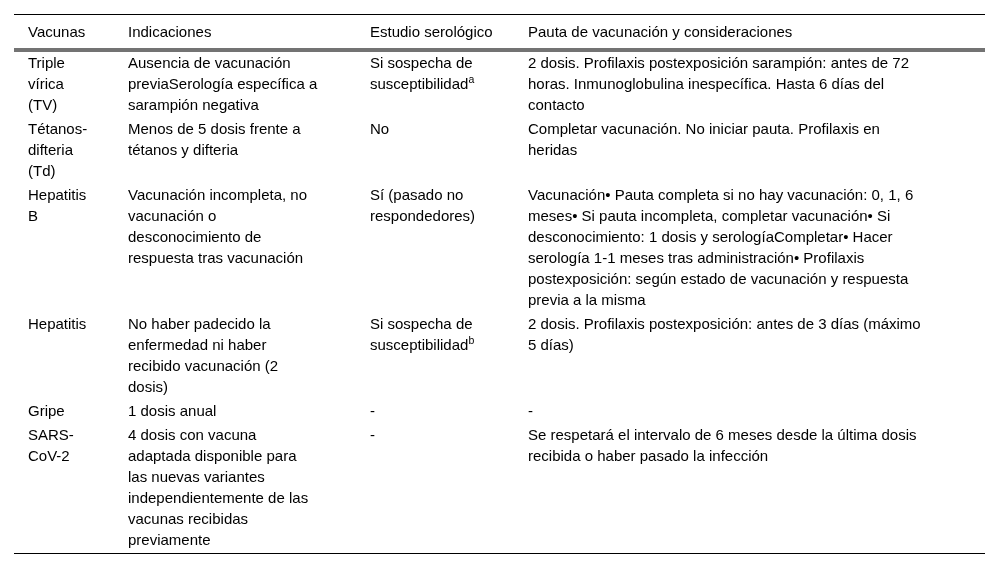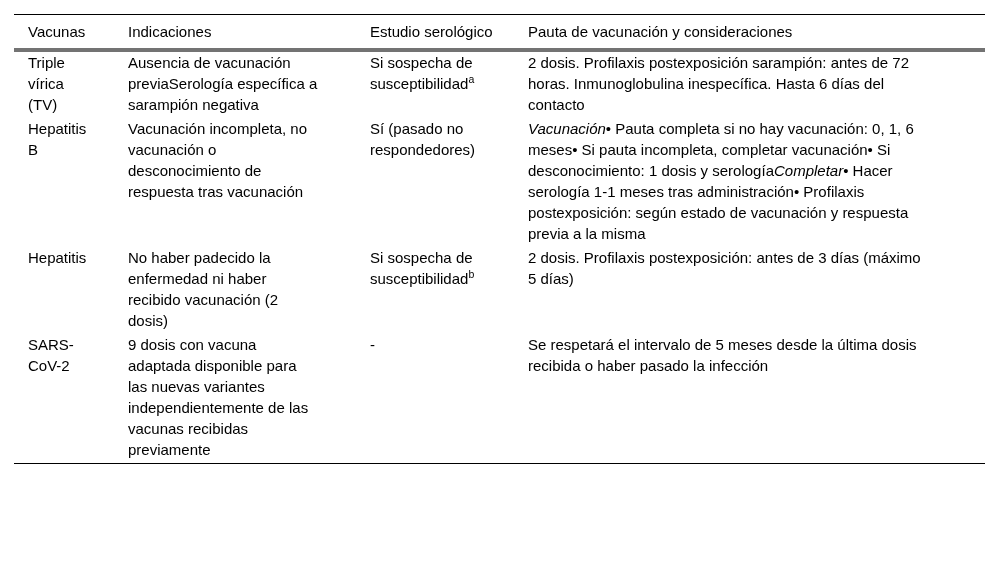--- a/index.html
+++ b/index.html
@@ -40,21 +40,21 @@
   }
   .vac-table td {
     vertical-align: top;
     padding: 0 12px 3px 0;
     white-space: pre-line;
   }
   .vac-table th:first-child,
   .vac-table td:first-child {
     padding-left: 14px;
   }
-  .italic { font-style: italic; }
+  .italic { }
   sup.fn {
     font-size: 10.5px;
     line-height: 0;
     vertical-align: super;
   }
 </style>
 </head>
 <body>
 
 <div class="page">
@@ -81,20 +81,30 @@
           <td><span>Ausencia de vacunación
 previaSerología específica a
 sarampión negativa</span></td>
           <td><span>Si sospecha de
 susceptibilidad</span><sup class="fn">a</sup></td>
           <td><span>2 dosis. Profilaxis postexposición sarampión: antes de 72
 horas. Inmunoglobulina inespecífica. Hasta 6 días del
 contacto</span></td>
         </tr>
         <tr>
+          <td><span>Tétanos-
+difteria
+(Td)</span></td>
+          <td><span>Menos de 5 dosis frente a
+tétanos y difteria</span></td>
+          <td><span>No</span></td>
+          <td><span>Completar vacunación. No iniciar pauta. Profilaxis en
+heridas</span></td>
+        </tr>
+        <tr>
           <td><span>Hepatitis
 B</span></td>
           <td><span>Vacunación incompleta, no
 vacunación o
 desconocimiento de
 respuesta tras vacunación</span></td>
           <td><span>Sí (pasado no
 respondedores)</span></td>
           <td><span class="italic">Vacunación</span><span>• Pauta completa si no hay vacunación: 0, 1, 6
 meses• Si pauta incompleta, completar vacunación• Si
@@ -108,27 +118,33 @@
           <td><span>No haber padecido la
 enfermedad ni haber
 recibido vacunación (2
 dosis)</span></td>
           <td><span>Si sospecha de
 susceptibilidad</span><sup class="fn">b</sup></td>
           <td><span>2 dosis. Profilaxis postexposición: antes de 3 días (máximo
 5 días)</span></td>
         </tr>
         <tr>
+          <td><span>Gripe</span></td>
+          <td><span>1 dosis anual</span></td>
+          <td><span>-</span></td>
+          <td><span>-</span></td>
+        </tr>
+        <tr>
           <td><span>SARS-
 CoV-2</span></td>
-          <td><span>9 dosis con vacuna
+          <td><span>4 dosis con vacuna
 adaptada disponible para
 las nuevas variantes
 independientemente de las
 vacunas recibidas
 previamente</span></td>
           <td><span>-</span></td>
-          <td><span>Se respetará el intervalo de 5 meses desde la última dosis
+          <td><span>Se respetará el intervalo de 6 meses desde la última dosis
 recibida o haber pasado la infección</span></td>
         </tr>
       </tbody>
   </table>
 </div>
 
 </body></html>

